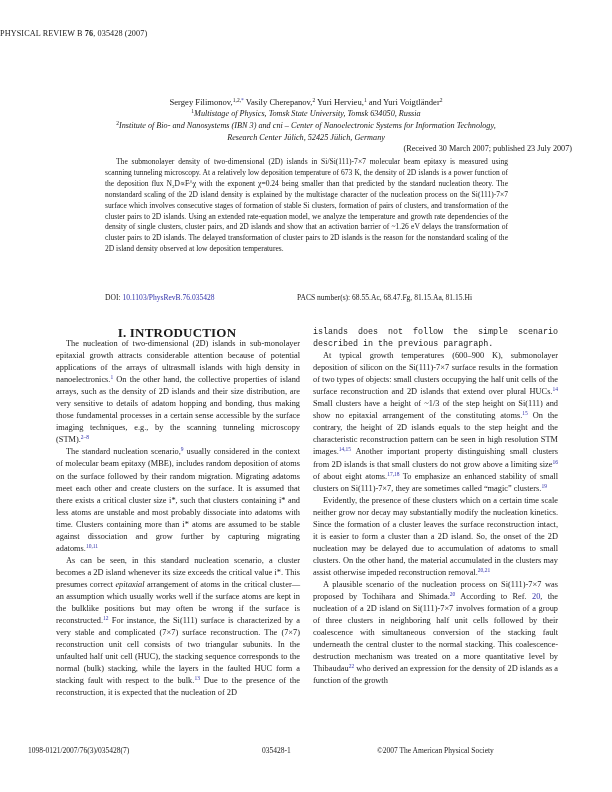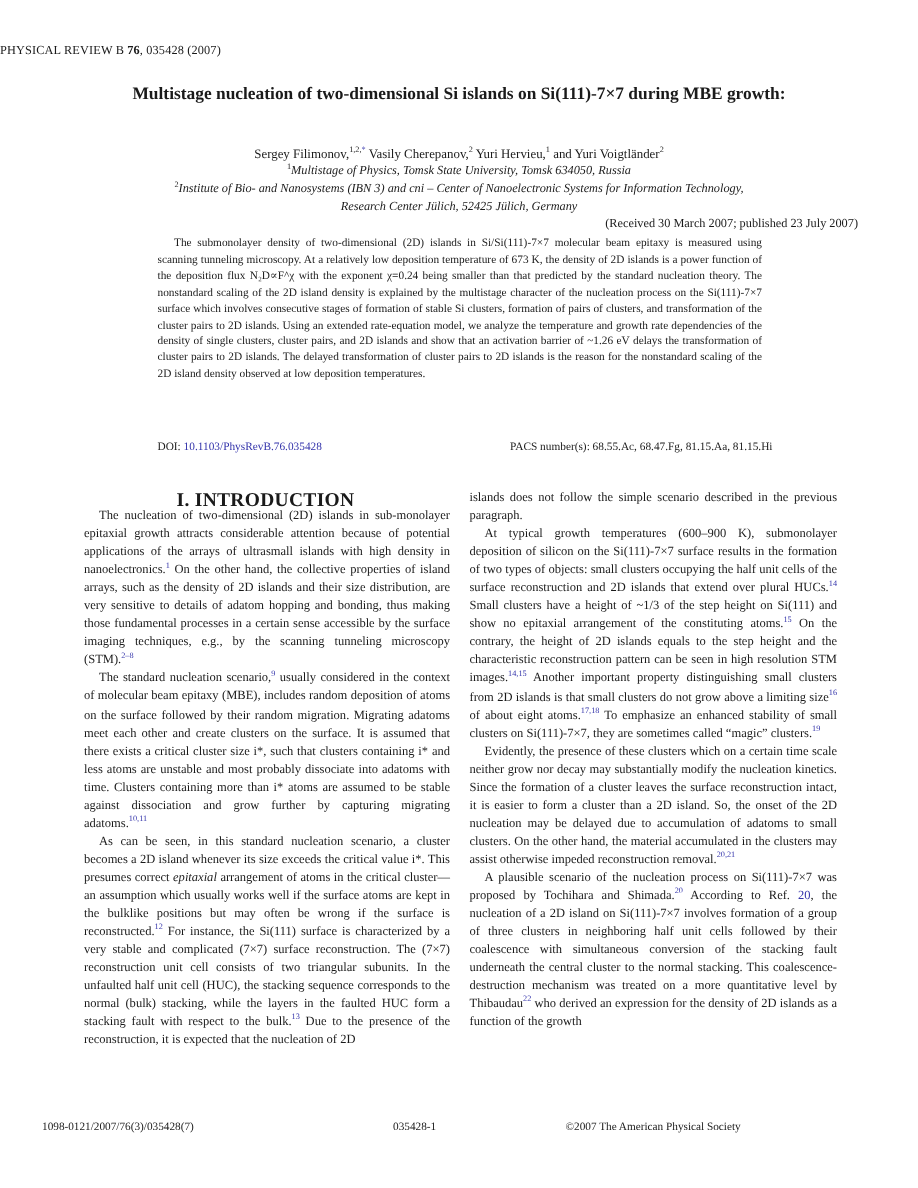--- a/index.html
+++ b/index.html
@@ -37,53 +37,52 @@
     .abstract {
       position: absolute; top: 157px; left: 105px; width: 403px;
       font-size: 7.55px; line-height: 10.9px; text-align: justify;
       text-indent: 11px;
     }
     .meta {
       position: absolute; top: 293px; left: 105px; width: 403px;
       font-size: 7.55px; line-height: 10px;
     }
     .meta .doi { position: absolute; left: 0; white-space: nowrap; }
-    .meta .pacs { position: absolute; left: 192px; white-space: nowrap; margin-left: 43px; }
+    .meta .pacs { position: absolute; left: 192px; white-space: nowrap; }
     .link { color: #3333aa; }
     .section-head {
       position: absolute; top: 325px; left: 57px; width: 240px; text-align: center;
       font-size: 13px; font-weight: bold; letter-spacing: 0.2px;
     }
     .col {
       position: absolute; width: 244px;
       font-size: 8.35px; line-height: 12.05px; text-align: justify;
       hyphens: manual;
     }
     .col p { margin: 0; text-indent: 10px; }
-    .col p.noindent { text-indent: 0; }
+    .col p.noindent { text-indent: 0; font-family: Liberation Mono, monospace; }
     .col-left { top: 338px; left: 56px; }
     .col-right { top: 326px; left: 313px; width: 245px; }
     .footer {
       position: absolute; top: 746px; left: 0; width: 612px;
       font-size: 7.5px;
     }
     .footer .f-left { position: absolute; left: 28px; }
     .footer .f-mid { position: absolute; left: 262px; }
     .footer .f-right { position: absolute; left: 377px; }
   </style>
 </head>
 <body>
 
 <div class="runhead">
   <span>PHYSICAL REVIEW B</span>
   <b>76</b><span>, 035428 (2007)</span>
 </div>
 
 <div class="title">
-  <div>Multistage nucleation of two-dimensional Si islands on Si(111)-7×7 during MBE growth:</div>
 </div>
 
 <div class="authors">
   <span>Sergey Filimonov,</span><sup>1,2,</sup><sup class="ast">*</sup><span> Vasily Cherepanov,</span><sup>2</sup><span> Yuri Hervieu,</span><sup>1</sup><span> and Yuri Voigtländer</span><sup>2</sup>
 </div>
 
 <div class="affil affil1">
   <sup style="font-style:normal">1</sup><span>Multistage of Physics, Tomsk State University, Tomsk 634050, Russia</span>
 </div>
 <div class="affil affil2">

